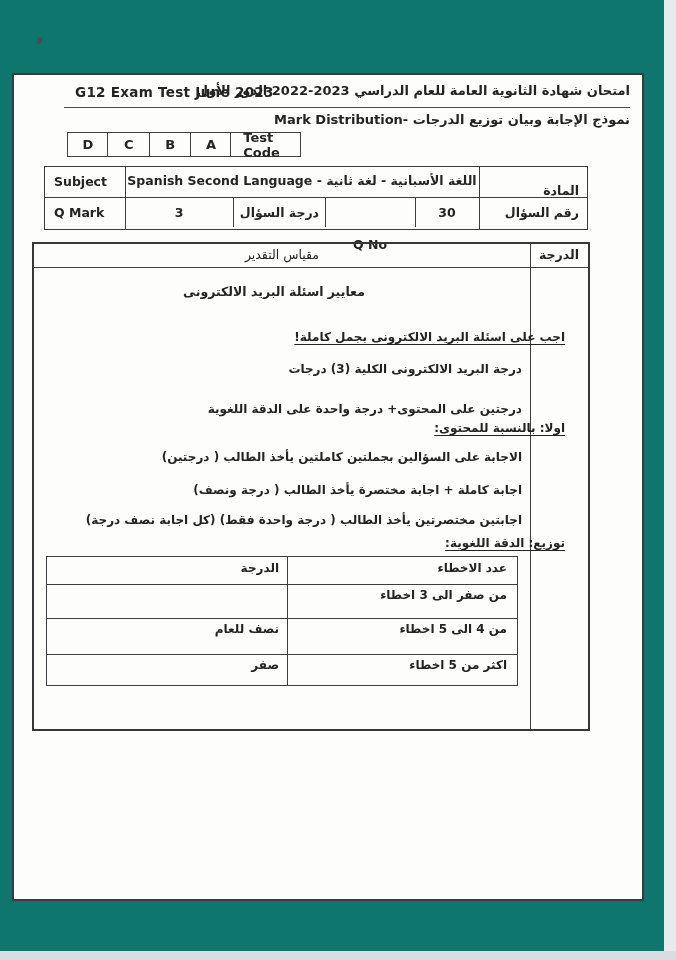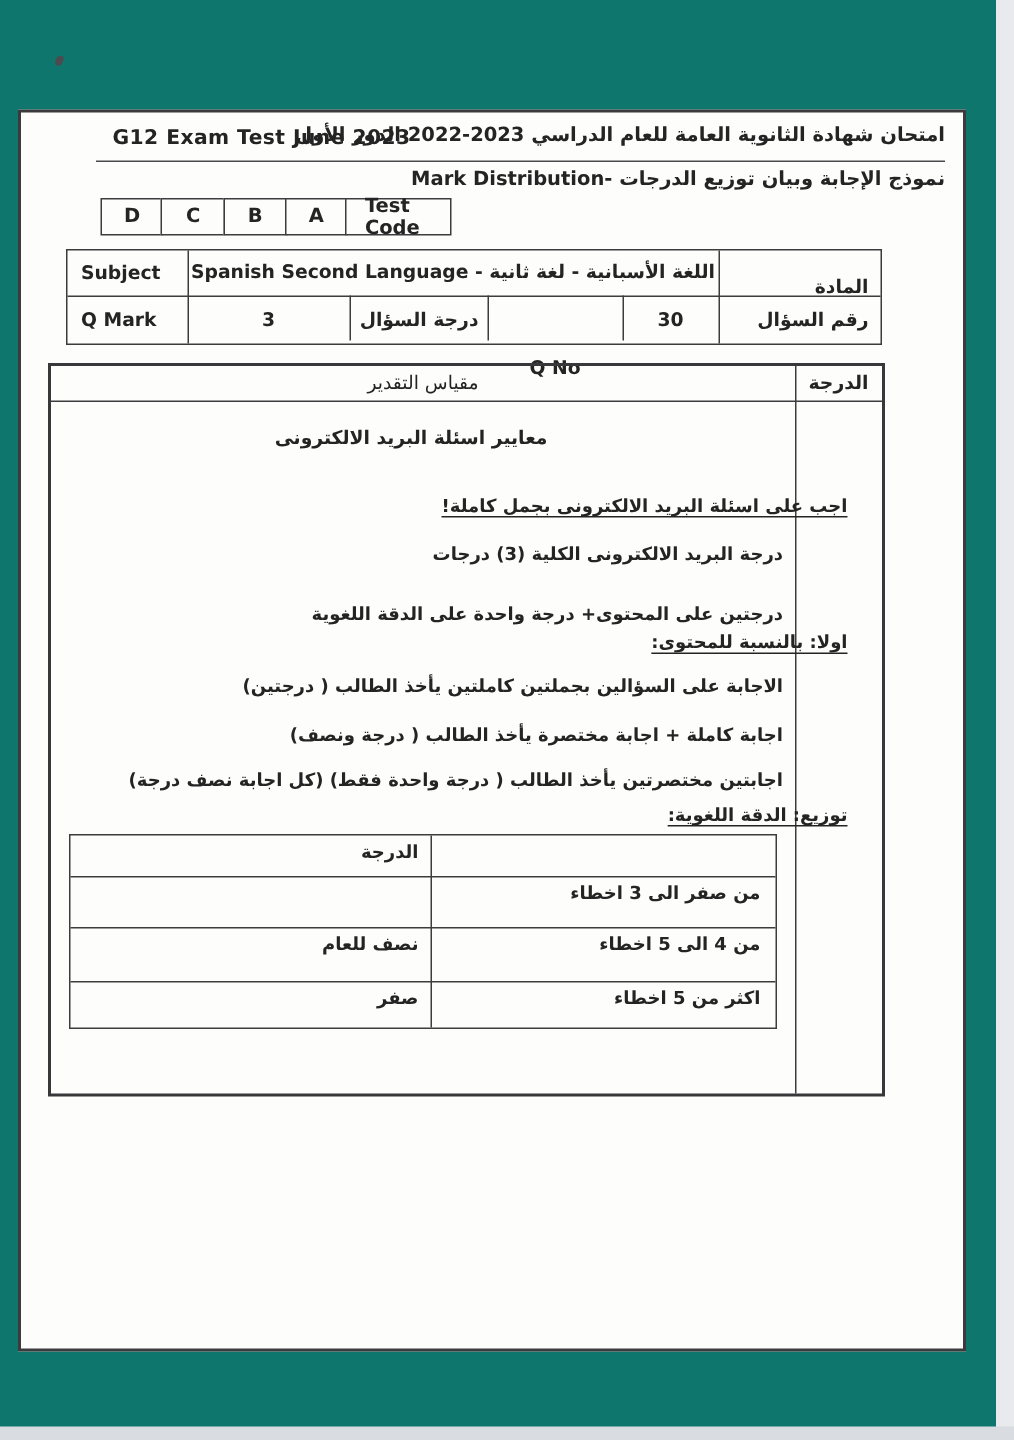--- a/index.html
+++ b/index.html
@@ -116,20 +116,21 @@
       <div class="rl t6">اجابتين مختصرتين يأخذ الطالب ( درجة واحدة فقط) (كل اجابة نصف درجة)</div>
       <div class="rl u t7">توزيع: الدقة اللغوية:</div>
 
       <div class="err-table">
         <div class="et-v"></div>
         <div class="et-h eh1"></div>
         <div class="et-h eh2"></div>
         <div class="et-h eh3"></div>
 
         <div class="ec col-mark r0">الدرجة</div>
+        <div class="ec col-err r0">عدد الاخطاء</div>
 
         <div class="ec col-err r1">من صفر الى 3 اخطاء</div>
 
         <div class="ec col-mark r2">نصف للعام</div>
         <div class="ec col-err r2">من 4 الى 5 اخطاء</div>
 
         <div class="ec col-mark r3">صفر</div>
         <div class="ec col-err r3">اكثر من 5 اخطاء</div>
       </div>
     </div>

